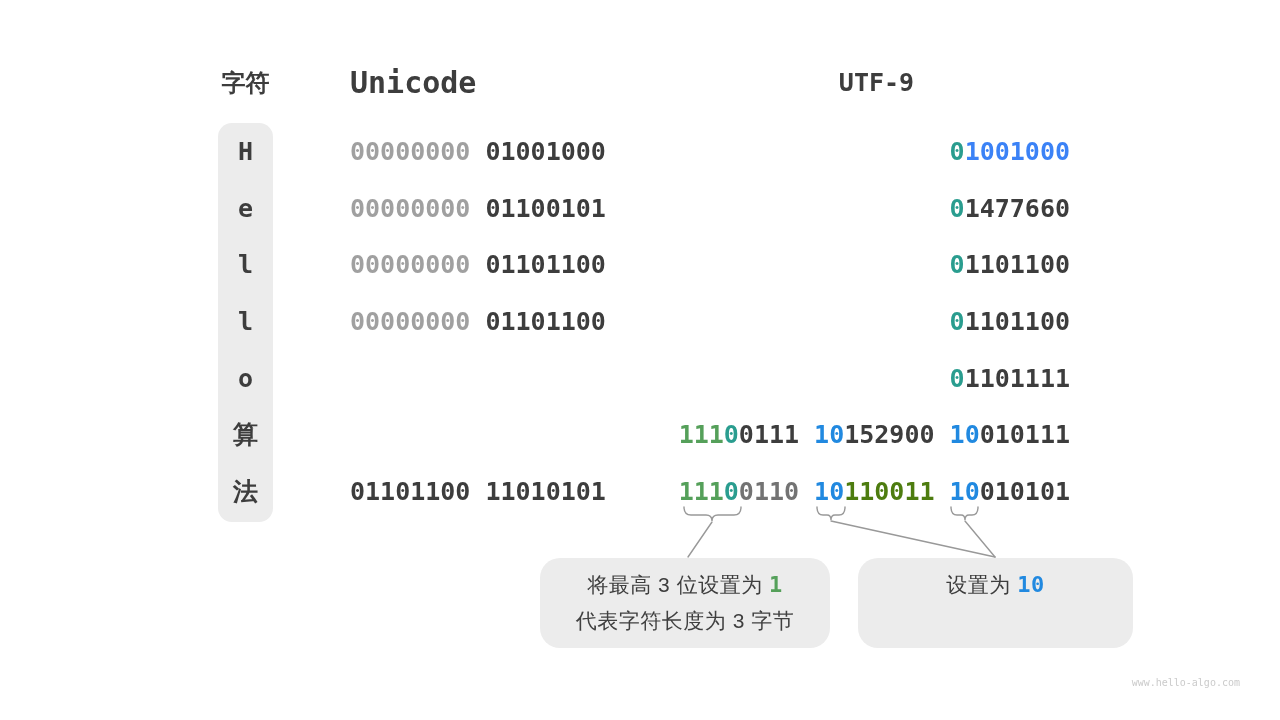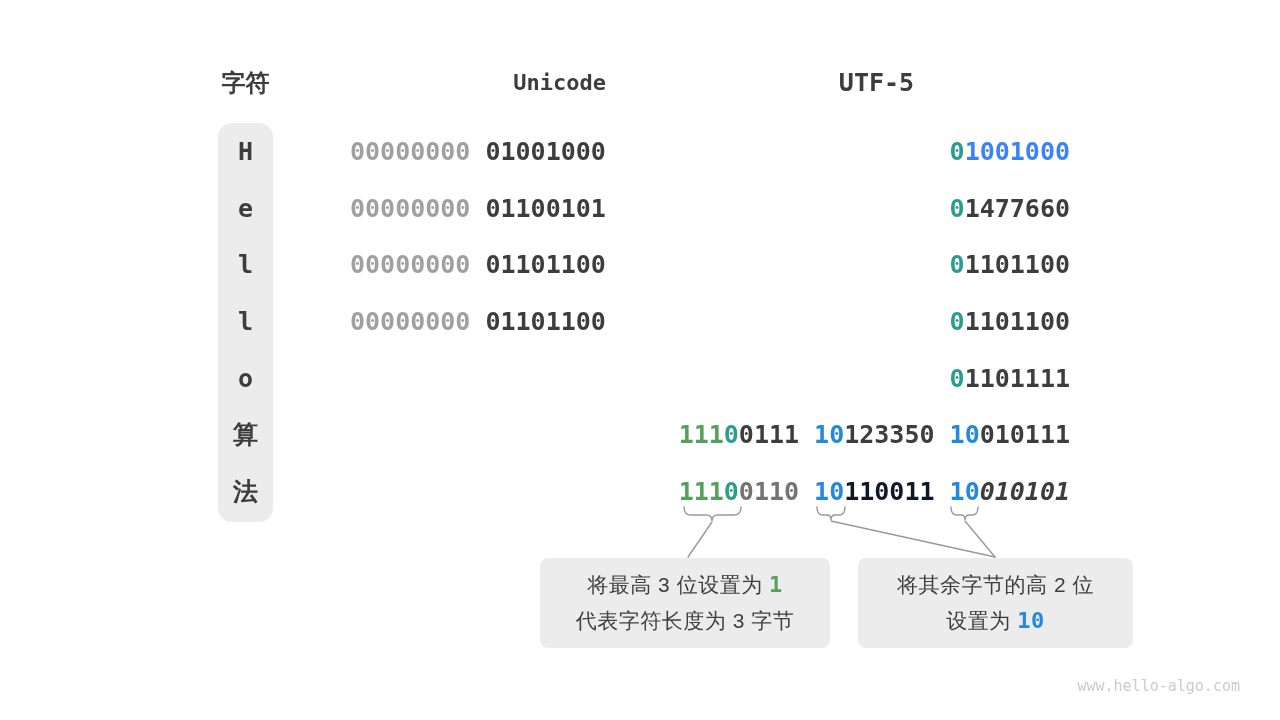--- a/index.html
+++ b/index.html
@@ -1,50 +1,50 @@
 <!DOCTYPE html>
 <html style="--dark: #3d3d3d; --box-bg: #ececec; --wm: #cbcbcb;"><head>
 <meta charset="utf-8">
 <style>
   html,body{margin:0;padding:0;background:#fff;}
   .stage{position:relative;width:1280px;height:720px;background:#ffffff;overflow:hidden;
          font-family:"Liberation Sans",sans-serif;}
   .mono{font-family:"DejaVu Sans Mono",monospace;}
   .hdr{position:absolute;top:66px;height:34px;line-height:34px;font-weight:700;color:var(--dark);}
   .hdr-char{left:218px;width:55px;text-align:center;font-size:24px;}
-  .hdr-unicode{left:350px;width:256px;text-align:right;font-size:22px;}
+  .hdr-unicode{left:350px;width:256px;text-align:left;font-size:30px;}
   .hdr-utf8{left:683px;width:387px;text-align:center;font-size:25px;}
   .pill{position:absolute;left:218px;top:123px;width:55px;height:399px;border-radius:14px;
         background:var(--box-bg);}
   .row{position:absolute;left:0;width:1280px;height:36px;line-height:36px;}
   .char-cell{position:absolute;left:218px;width:55px;text-align:center;font-weight:700;font-size:25px;
              font-family:"DejaVu Sans Mono","Liberation Sans",sans-serif;color:var(--dark);}
   .unicode-cell{position:absolute;left:350px;font-size:25px;font-weight:700;white-space:pre;
                 font-family:"DejaVu Sans Mono",monospace;}
   .utf8-cell{position:absolute;right:210px;font-size:25px;font-weight:700;white-space:pre;text-align:right;
              font-family:"DejaVu Sans Mono",monospace;}
   .overlay{position:absolute;left:0;top:0;width:1280px;height:720px;pointer-events:none;}
-  .callout{position:absolute;top:558px;height:90px;background:var(--box-bg);border-radius:8px;
+  .callout{position:absolute;top:558px;height:90px;background:var(--box-bg);border-radius:20px;
            color:var(--dark);font-size:21px;text-align:center;box-sizing:border-box;padding-top:9px;
            letter-spacing:0.5px;}
   .callout .line{height:36px;line-height:36px;white-space:pre;}
   .callout-1{left:540px;width:290px;}
   .callout-2{left:858px;width:275px;}
   .num{font-family:"DejaVu Sans Mono",monospace;font-weight:700;font-size:22px;}
-  .watermark{position:absolute;right:40px;top:677px;font-size:15px;color:var(--wm);
+  .watermark{position:absolute;right:40px;top:677px;font-size:10px;color:var(--wm);
              font-family:"DejaVu Sans Mono",monospace;}
 </style>
 </head>
 <body>
 
 <div class="stage">
 
   <div class="hdr hdr-char">字符</div>
   <div class="hdr hdr-unicode mono">Unicode</div>
-  <div class="hdr hdr-utf8 mono">UTF-5</div>
+  <div class="hdr hdr-utf8 mono">UTF-9</div>
 
   <div class="pill"></div>
 
   <div id="rows">
       <div class="row" style="top: 134px;">
         <span class="char-cell">H</span>
         <span class="unicode-cell"><span style="color: rgb(160, 160, 160);">00000000 </span><span style="color: rgb(61, 61, 61);">01001000</span></span>
         <span class="utf8-cell"><span style="color: rgb(42, 157, 143);">0</span><span style="color: #3b82f6;">1001000</span></span>
       </div>
       <div class="row" style="top: 191px;">
@@ -61,40 +61,40 @@
         <span class="char-cell">l</span>
         <span class="unicode-cell"><span style="color: rgb(160, 160, 160);">00000000 </span><span style="color: rgb(61, 61, 61);">01101100</span></span>
         <span class="utf8-cell"><span style="color: rgb(42, 157, 143);">0</span><span style="color: rgb(61, 61, 61);">1101100</span></span>
       </div>
       <div class="row" style="top: 361px;">
         <span class="char-cell">o</span>
         <span class="utf8-cell"><span style="color: rgb(42, 157, 143);">0</span><span style="color: rgb(61, 61, 61);">1101111</span></span>
       </div>
       <div class="row" style="top: 417px;">
         <span class="char-cell">算</span>
-        <span class="utf8-cell"><span style="color: rgb(85, 160, 90);">111</span><span style="color: rgb(42, 157, 143);">0</span><span style="color: rgb(61, 61, 61);">0111 </span><span style="color: rgb(33, 137, 224);">10</span><span style="color: rgb(61, 61, 61);">123350 </span><span style="color: rgb(33, 137, 224);">10</span><span style="color: rgb(61, 61, 61);">010111</span></span>
+        <span class="utf8-cell"><span style="color: rgb(85, 160, 90);">111</span><span style="color: rgb(42, 157, 143);">0</span><span style="color: rgb(61, 61, 61);">0111 </span><span style="color: rgb(33, 137, 224);">10</span><span style="color: rgb(61, 61, 61);">152900 </span><span style="color: rgb(33, 137, 224);">10</span><span style="color: rgb(61, 61, 61);">010111</span></span>
       </div>
       <div class="row" style="top: 474px;">
         <span class="char-cell">法</span>
-        <span class="utf8-cell"><span style="color: rgb(85, 160, 90);">111</span><span style="color: rgb(42, 157, 143);">0</span><span style="color: #737373;">0110 </span><span style="color: rgb(33, 137, 224);">10</span><span style="color: #0f172a; text-align: center;">110011 </span><span style="color: rgb(33, 137, 224);">10</span><span style="color: rgb(61, 61, 61); font-style: italic;">010101</span></span>
+        <span class="unicode-cell"><span style="color: rgb(61, 61, 61);">01101100 11010101</span></span>
+        <span class="utf8-cell"><span style="color: rgb(85, 160, 90);">111</span><span style="color: rgb(42, 157, 143);">0</span><span style="color: #737373;">0110 </span><span style="color: rgb(33, 137, 224);">10</span><span style="color: #4d7c0f; text-align: center;">110011 </span><span style="color: rgb(33, 137, 224);">10</span><span style="color: rgb(61, 61, 61);">010101</span></span>
       </div>
     </div>
 
   <svg class="overlay" width="1280" height="720" viewBox="0 0 1280 720">
     <path class="ln" d="M684,507 Q684,515 691,515 L706,515 Q712,515 712,521 Q712,515 718,515 L734,515 Q741,515 741,507" stroke="#999999" fill="none" stroke-width="1.4" stroke-linecap="round"></path>
     <path class="ln" d="M817,507 Q817,515 823,515 L827,515 Q831,515 831,520 Q831,515 835,515 L839,515 Q845,515 845,507" stroke="#999999" fill="none" stroke-width="1.4" stroke-linecap="round"></path>
     <path class="ln" d="M951,507 Q951,515 957,515 L961,515 Q965,515 965,520 Q965,515 969,515 L972,515 Q978,515 978,507" stroke="#999999" fill="none" stroke-width="1.4" stroke-linecap="round"></path>
     <path class="ln" d="M712,522 L688,557" stroke="#999999" fill="none" stroke-width="1.4" stroke-linecap="round"></path>
     <path class="ln" d="M831,521 L995,557" stroke="#999999" fill="none" stroke-width="1.4" stroke-linecap="round"></path>
     <path class="ln" d="M965,521 L995,557" stroke="#999999" fill="none" stroke-width="1.4" stroke-linecap="round"></path>
   </svg>
 
   <div class="callout callout-1" id="callout-0">
       <div class="line"><span style="color: rgb(61, 61, 61);">将最高 3 位设置为 </span><span class="num" style="color: rgb(85, 160, 90);">1</span></div>
       <div class="line"><span style="color: #404040;">代表字符长度为 3 字节</span></div>
     </div>
   <div class="callout callout-2" id="callout-1">
-      <div class="line"><span style="color: rgb(61, 61, 61);">将其余字节的高 2 位</span></div>
       <div class="line"><span style="color: rgb(61, 61, 61);">设置为 </span><span class="num" style="color: rgb(33, 137, 224);">10</span></div>
     </div>
 
   <div class="watermark">www.hello-algo.com</div>
 </div>
 
 </body></html>

